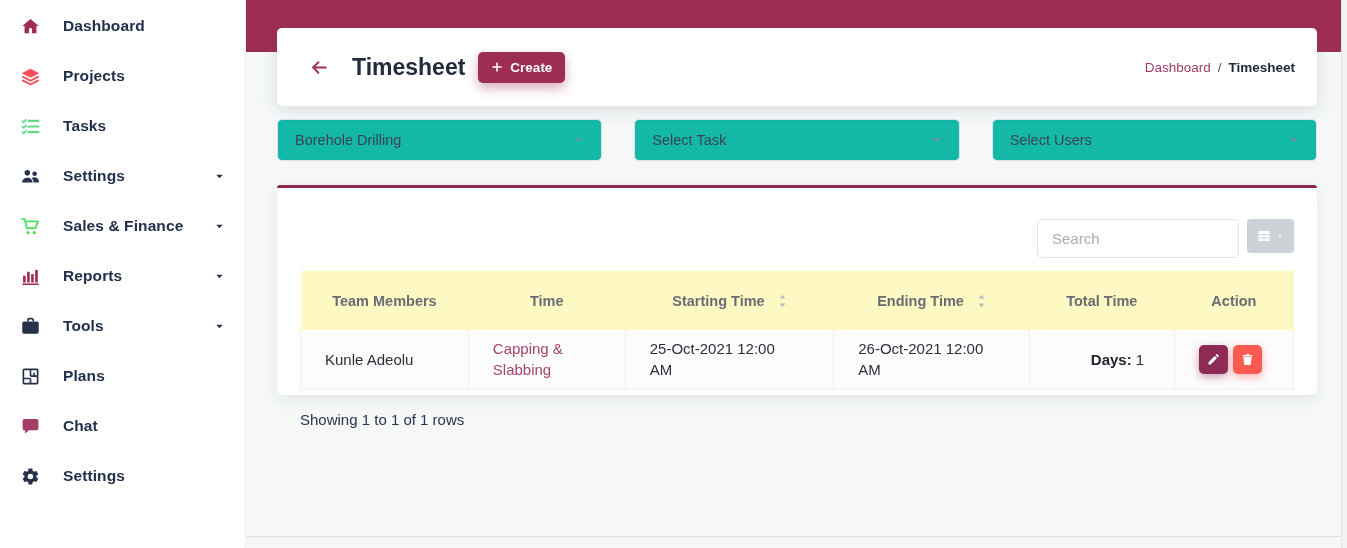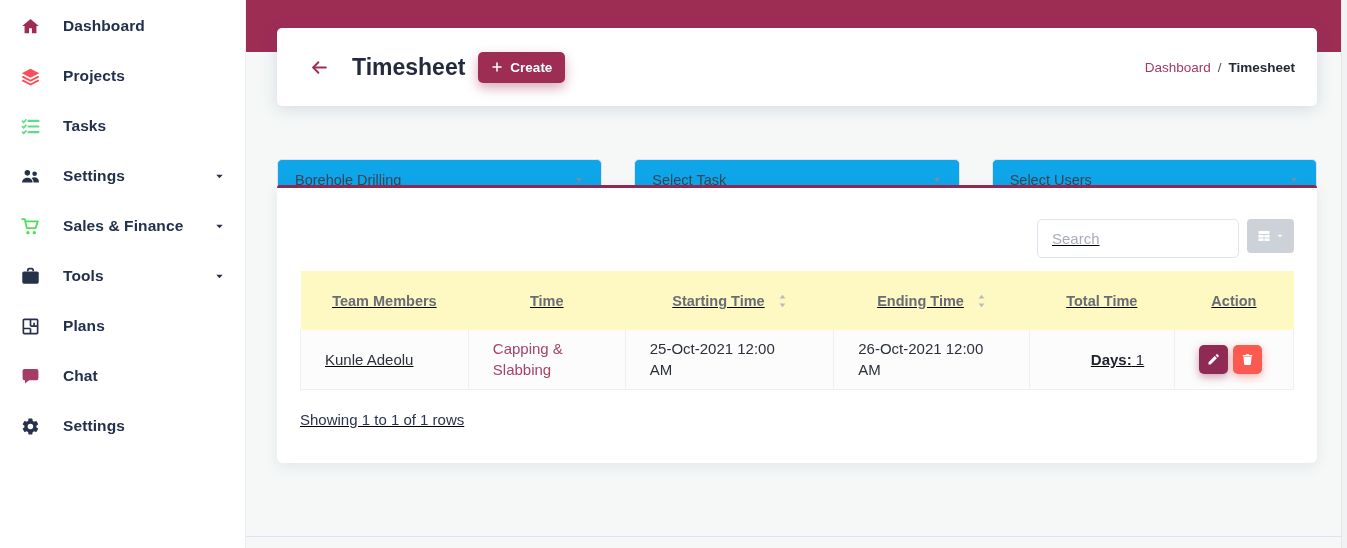--- a/index.html
+++ b/index.html
@@ -58,36 +58,36 @@
   .bc-link { color:#a43a63; cursor:pointer; }
   .bc-sep  { color:#53535f; }
   .bc-current { color:#23283a; font-weight:bold; }
 
   
   .filters {
     position:absolute; left:277px; top:119px; width:1040px;
     display:flex; gap:32px; z-index:2;
   }
   .select-box {
-    flex:1; height:42px; background:#0ea5e9;
+    flex:1; height:42px; background:#14b8a6;
     border:1px solid #dfe2f1; border-radius:5px;
     display:flex; align-items:center; justify-content:space-between;
-    padding:0 17px; cursor:pointer;margin-top:40px;
+    padding:0 17px; cursor:pointer;
   }
   .select-label { font-size:14.5px; color:#3b4456; }
   .select-caret { color:#878d99; width:10px; height:10px; }
   .select-caret svg { width:10px; height:10px; }
 
   
   .table-card {
-    position:absolute; left:277px; top:185px; width:1040px; height:278px;
+    position:absolute; left:277px; top:185px; width:1040px; height:210px;
     background:#fff; border-top:3px solid #8e2a52;
     border-radius:3px 3px 6px 6px;
     box-shadow:0 4px 14px rgba(70,70,100,.09);
-    padding:0 23px; z-index:2;text-decoration:underline;
+    padding:0 23px; z-index:2;
   }
   .table-toolbar {
     display:flex; justify-content:flex-end; align-items:flex-start;
     gap:8px; margin-top:31px;
   }
   .search-input {
     width:202px; height:39px; border:1px solid #dfe3ed; border-radius:5px;
     padding:0 14px; font-family:inherit; font-size:15px; color:#333;
     outline:none; background:#fff;
   }
@@ -284,20 +284,33 @@
         </svg>
       </span>
   </div>
     <div class="s-item">
     <span class="s-icon" style="color: rgb(78, 222, 92);">
         <svg class="ic">
           <use href="#cart-icon"></use>
         </svg>
       </span>
     <span class="s-label">Sales &amp; Finance</span>
+    <span class="s-chevron">
+        <svg class="ic">
+          <use href="#caret-down-icon"></use>
+        </svg>
+      </span>
+  </div>
+    <div class="s-item">
+    <span class="s-icon" style="color: rgb(158, 43, 82);">
+        <svg class="ic">
+          <use href="#bar-chart-icon"></use>
+        </svg>
+      </span>
+    <span class="s-label">Reports</span>
     <span class="s-chevron">
         <svg class="ic">
           <use href="#caret-down-icon"></use>
         </svg>
       </span>
   </div>
     <div class="s-item">
     <span class="s-icon" style="color: rgb(39, 49, 73);">
         <svg class="ic">
           <use href="#briefcase-icon"></use>

